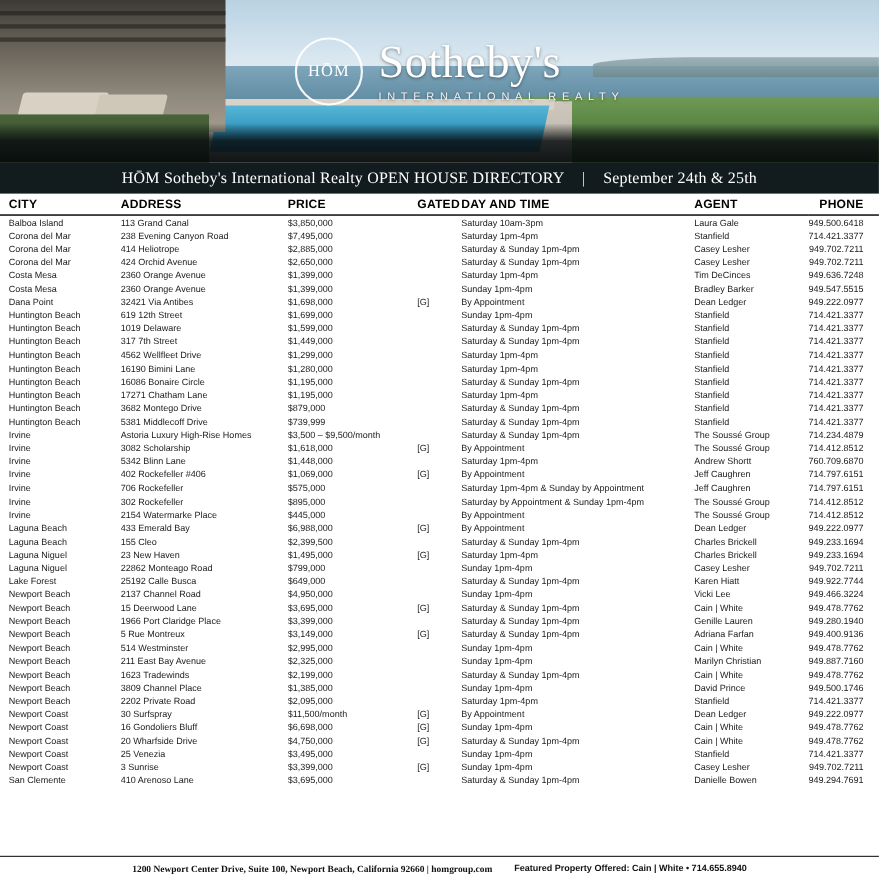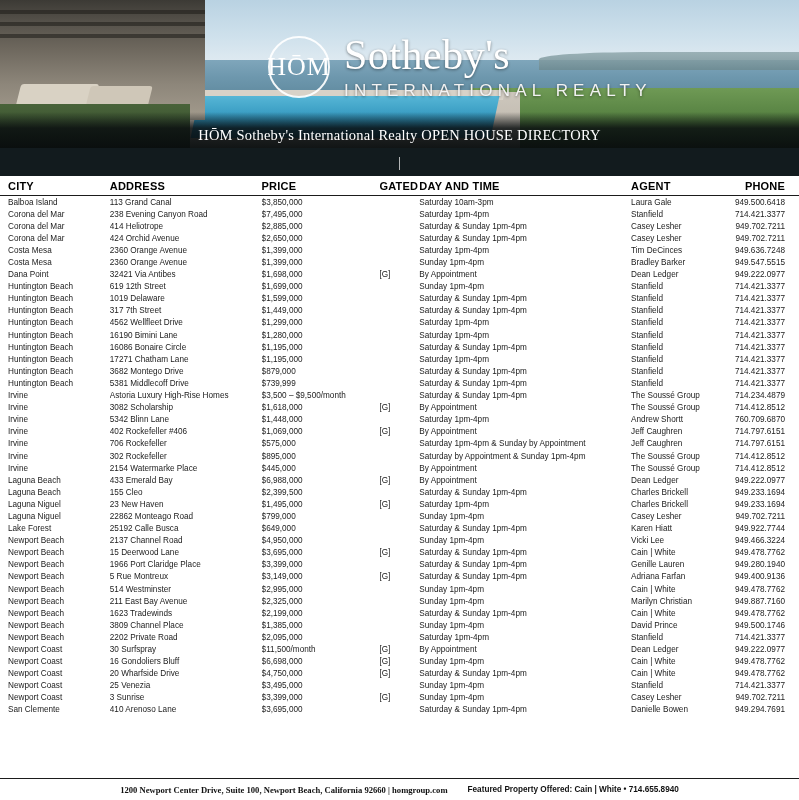--- a/index.html
+++ b/index.html
@@ -102,56 +102,55 @@
     align-items: center;
     gap: 14px;
     color: #ffffff;
   }
   .logo-mark {
     width: 62px; height: 62px;
     border: 2px solid rgba(255,255,255,.92);
     border-radius: 50%;
     display: flex; align-items: center; justify-content: center;
     font-family: "Liberation Serif", serif;
-    font-size: 26px;
+    font-size: 15px;
     letter-spacing: 1px;
     color: #fff;
   }
   .logo-text { line-height: 1; }
   .logo-name {
     font-family: "Liberation Serif", serif;
     font-size: 42px;
     letter-spacing: .5px;
     color: #ffffff;
     text-shadow: 0 1px 3px rgba(0,0,0,.45);
   }
   .logo-sub {
     margin-top: 6px;
     font-family: "Liberation Sans", sans-serif;
-    font-size: 17px;
+    font-size: 10px;
     letter-spacing: 5.2px;
     color: #f2f2f2;
     text-shadow: 0 1px 3px rgba(0,0,0,.45);
   }
 
   
   .titlebar {
     position: absolute;
     left: 0; top: 148px;
     width: 799px; height: 28px;
     background: #121b1e;
     color: #ffffff;
     display: flex;
     align-items: center;
     justify-content: center;
     gap: 10px;
     font-family: "Liberation Serif", serif;
     font-size: 14.5px;
     letter-spacing: .2px;
-    flex-direction: column;
   }
   .titlebar .sep { opacity: .9; padding: 0 6px; }
   .titlebar .date { font-style: normal; }
 
   
   .table-wrap {
     position: absolute;
     left: 0; top: 176px;
     width: 799px;
   }

